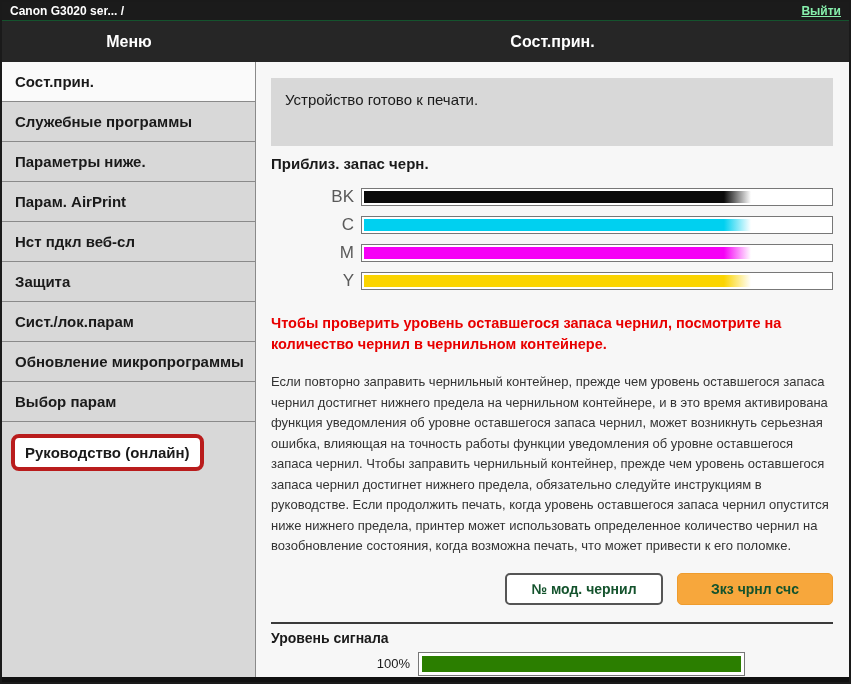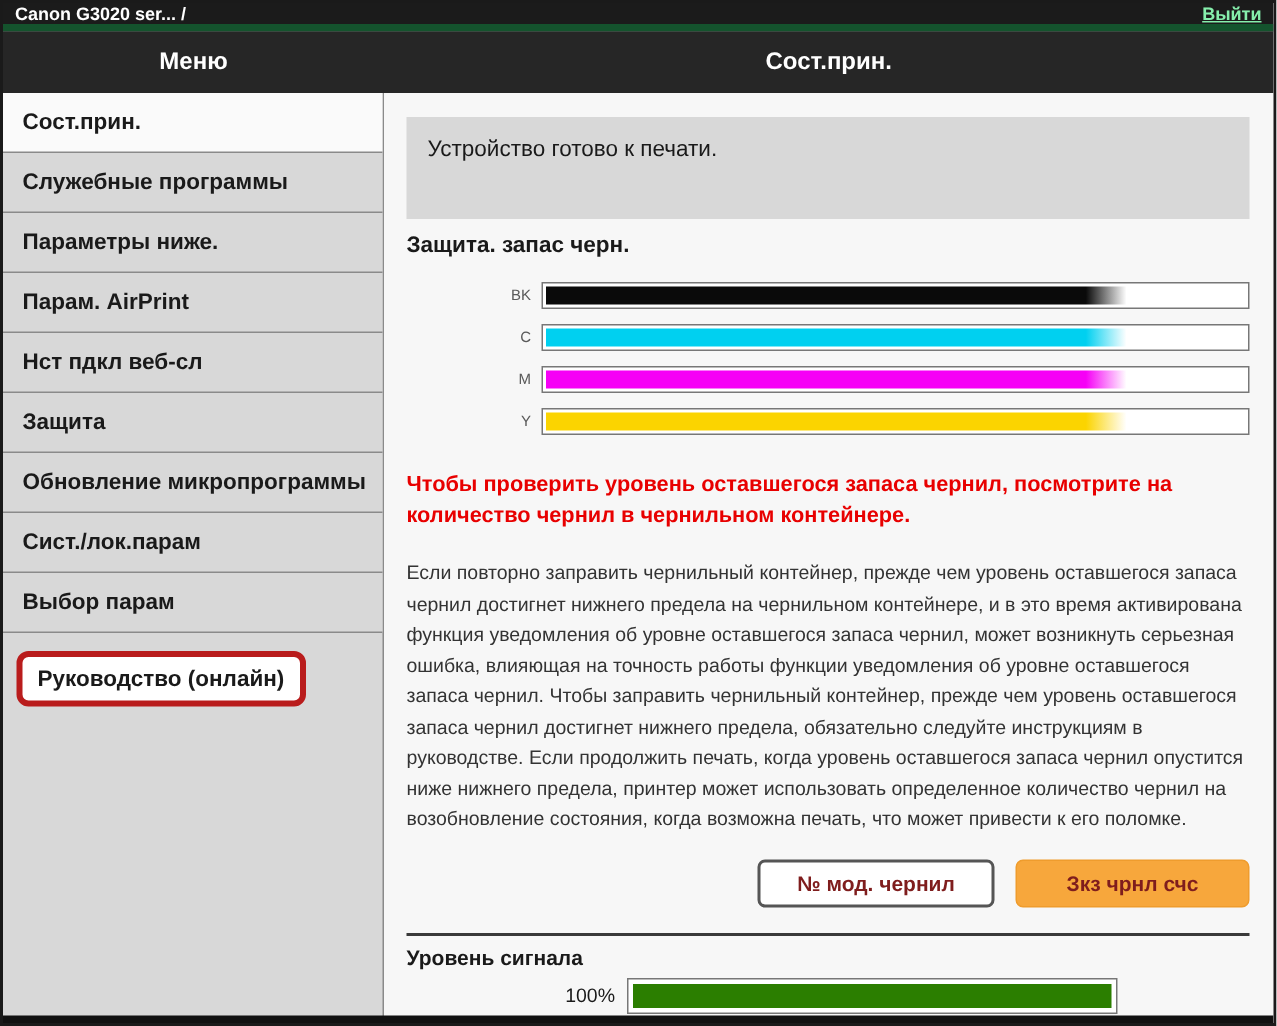--- a/index.html
+++ b/index.html
@@ -6,21 +6,21 @@
   html,body { background:#e8e8e8; }
   body { font-family: "Liberation Sans", sans-serif; }
   .page {
     width: 851px; height: 684px; position: relative; overflow: hidden;
     background: #f7f7f7; border: 2px solid #1a1a1a; margin: 0 auto;
   }
   
   .titlebar {
     height: 19px; background: #1b1b1b; color: #fff;
     display: flex; align-items: center; justify-content: space-between;
-    padding: 0 8px; border-bottom: 5px solid #14532d;
+    padding: 0 8px; border-bottom: 1px solid #14532d;
   }
   .titlebar .title { font-size: 12px; font-weight: bold; }
   .titlebar .logout { font-size: 12px; font-weight: bold; color:#86efac; text-decoration: underline; cursor: pointer; }
   
   .header { height: 41px; background: #262626; color: #fff; display: flex; }
   .header .h-menu { width: 254px; display:flex; align-items:center; justify-content:center;
     font-size: 16px; font-weight: bold; }
   .header .h-page { flex: 1; display:flex; align-items:center; justify-content:center;
     font-size: 16px; font-weight: bold; }
   
@@ -39,27 +39,27 @@
   }
   
   .content { flex: 1; padding: 16px 16px 0 15px; }
   .status-box {
     background: #d8d8d8; height: 68px; padding: 13px 14px;
     font-size: 15px; font-weight: normal; color: #1a1a1a;
   }
   .ink-title { margin-top: 9px; font-size: 15px; font-weight: bold; color: #1a1a1a; }
   .ink-table { margin-top: 16px; }
   .ink-row { display: flex; align-items: center; margin-bottom: 10px; height: 18px; }
-  .ink-label { width: 90px; text-align: right; padding-right: 7px; font-size: 10px; color: #5a5a5a; }
+  .ink-label { width: 90px; text-align: right; padding-right: 7px; font-size: 17px; color: #5a5a5a; }
   .ink-bar-box { flex: 1; height: 18px; border: 1px solid #777; background: #fff; padding: 2px; }
   .ink-fill { height: 100%; }
   .warning { margin-top: 23px; color: #e80000; font-size: 14.5px; font-weight: bold; line-height: 21px; }
   .note { margin-top: 17px; font-size: 13px; color: #333; line-height: 20.5px; padding-right: 2px; }
   .btn-row { margin-top: 16px; display: flex; justify-content: flex-end; gap: 14px; }
-  .btn { height: 32px; border-radius: 5px; font-size: 14px; font-weight: bold; color: #7f1d1d;
+  .btn { height: 32px; border-radius: 5px; font-size: 14px; font-weight: bold; color: #14532d;
          cursor: pointer; font-family: "Liberation Sans", sans-serif; }
   .btn-white { width: 158px; background: #fff; border: 2px solid #555; }
   .btn-orange { width: 156px; background: #f7a73c; border: 1px solid #ef9c2d; }
   .divider { margin-top: 17px; border: 0; border-top: 2px solid #3a3a3a; }
   .signal-title { margin-top: 6px; font-size: 14px; font-weight: bold; color: #1a1a1a; }
   .signal-row { margin-top: 6px; display: flex; align-items: center; }
   .signal-label { width: 147px; text-align: right; padding-right: 8px; font-size: 13px; color: #1a1a1a; }
   .signal-bar-box { width: 327px; height: 24px; border: 1px solid #777; background: #fff; padding: 3px; }
   .signal-fill { height: 100%; }
   .bottom-strip { position: absolute; left: 0; bottom: 0; width: 100%; height: 5px; background: #111; }
@@ -81,35 +81,35 @@
 
   <div class="body-row">
 
     <div class="sidebar">
       <div class="nav-item active">Сост.прин.</div>
       <div class="nav-item">Служебные программы</div>
       <div class="nav-item">Параметры ниже.</div>
       <div class="nav-item">Парам. AirPrint</div>
       <div class="nav-item">Нст пдкл веб-сл</div>
       <div class="nav-item">Защита</div>
+      <div class="nav-item">Сист./лок.парам</div>
       <div class="nav-item">Обновление микропрограммы</div>
-      <div class="nav-item">Сист./лок.парам</div>
       <div class="nav-item">Выбор парам</div>
       <div class="manual-wrap">
         <button class="manual-btn">Руководство (онлайн)</button>
       </div>
     </div>
 
     <div class="content">
 
       <div class="status-box">
         <span>Устройство готово к печати.</span>
       </div>
 
-      <div class="ink-title">Защита. запас черн.</div>
+      <div class="ink-title">Приблиз. запас черн.</div>
 
       <div class="ink-table">
         <div class="ink-row">
           <span class="ink-label">BK</span>
           <span class="ink-bar-box">
               <span class="ink-fill" style="display: block; width: 83%; background: linear-gradient(to right, rgb(10, 10, 10) 0%, rgb(10, 10, 10) 93%, transparent 100%);"></span>
             </span>
         </div>
         <div class="ink-row">
           <span class="ink-label">C</span>

